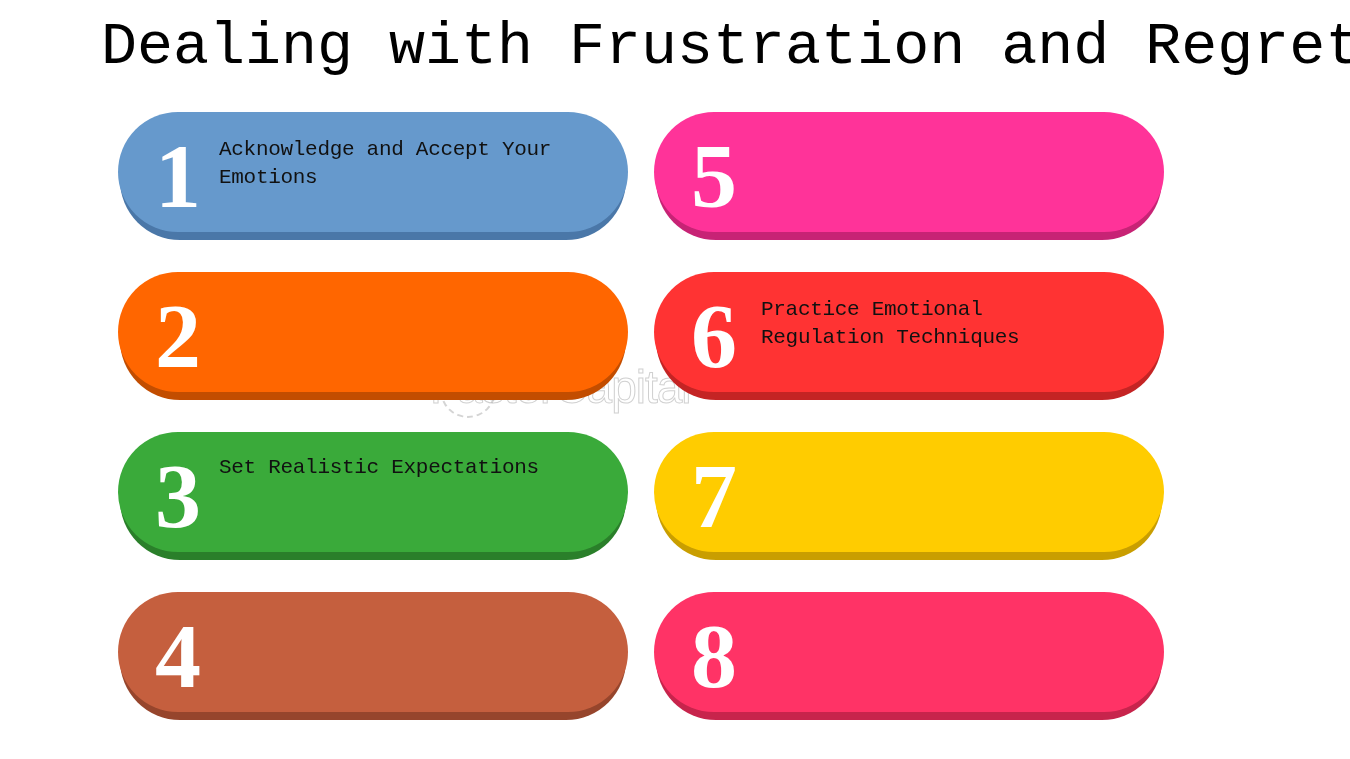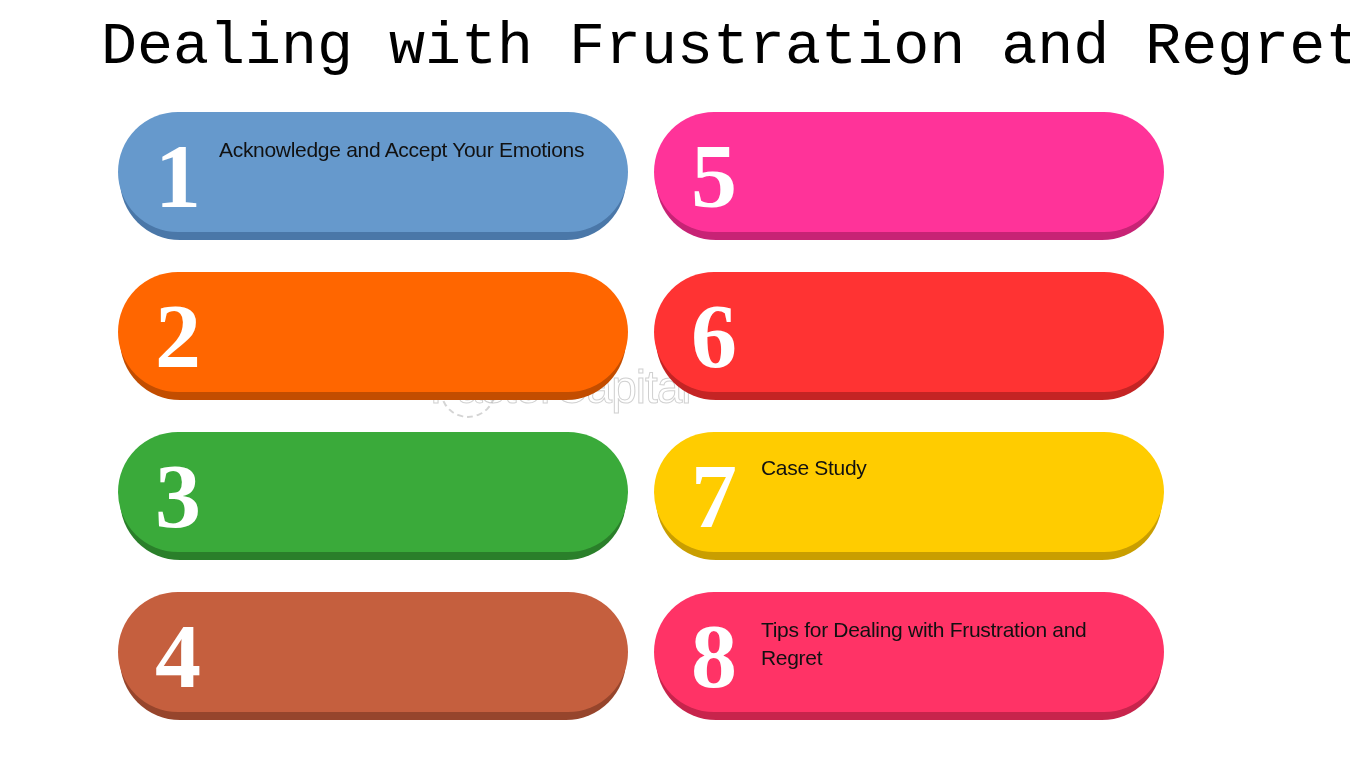--- a/index.html
+++ b/index.html
@@ -2,21 +2,21 @@
 <html><head>
   <meta charset="utf-8">
   <style>
     html, body { margin:0; padding:0; background:#ffffff; }
     body { width:1350px; height:759px; position:relative; overflow:hidden; font-family:"Liberation Sans", sans-serif; }
     .title { position:absolute; left:101px; top:12px; font-size:60px; color:#000; font-family:Liberation Mono, monospace; letter-spacing:0px; line-height:70px; white-space:nowrap; }
     .pill { position:absolute; width:510px; height:120px; border-radius:60px; }
     .pill .shade { position:absolute; left:2px; right:2px; top:8px; height:120px; border-radius:60px; }
     .pill .face { position:absolute; left:0; top:0; right:0; height:120px; border-radius:60px; }
     .num { position:absolute; left:30px; top:14px; width:60px; text-align:center; font-family:"Liberation Serif", serif; font-weight:bold; font-size:92px; color:#fff; line-height:100px; }
-    .label { position:absolute; left:101px; top:24px; width:370px; font-family:Liberation Sans, sans-serif; font-size:21px; line-height:28px; color:#111; letter-spacing:-0.3px; }
+    .label { position:absolute; left:101px; top:24px; width:370px; font-family:Liberation Mono, monospace; font-size:21px; line-height:28px; color:#111; letter-spacing:-0.3px; }
     .watermark { position:absolute; left:430px; top:360px; font-family:"Liberation Sans", sans-serif; font-size:46px; color:transparent; -webkit-text-stroke:1px rgba(170,170,170,0.55); letter-spacing:-1px; }
     .wm-gear { position:absolute; left:440px; top:362px; width:56px; height:56px; border-radius:50%; border:2px dashed rgba(170,170,170,0.5); box-sizing:border-box; }
   </style>
 </head>
 <body>
 
 <div class="title">Dealing with Frustration and Regret</div>
 
 <div class="wm-gear"></div>
 <div class="watermark">FasterCapital</div>
@@ -31,45 +31,45 @@
 <div class="pill" style="left:118px; top:272px;">
   <div class="shade" style="background: rgb(194, 77, 0);"></div>
   <div class="face" style="background: rgb(255, 102, 0);"></div>
   <div class="num">2</div>
 </div>
 
 <div class="pill" style="left:118px; top:432px;">
   <div class="shade" style="background: rgb(42, 127, 42);"></div>
   <div class="face" style="background: rgb(58, 170, 58);"></div>
   <div class="num">3</div>
+  <div class="label" style="top:22px;">Set Realistic Expectations</div>
 </div>
 
 <div class="pill" style="left:118px; top:592px;">
   <div class="shade" style="background: rgb(150, 69, 44);"></div>
   <div class="face" style="background: rgb(197, 95, 62);"></div>
   <div class="num">4</div>
 </div>
 
 <div class="pill" style="left:654px; top:112px;">
   <div class="shade" style="background: rgb(199, 35, 117);"></div>
   <div class="face" style="background: rgb(255, 51, 153);"></div>
   <div class="num">5</div>
 </div>
 
 <div class="pill" style="left:654px; top:272px;">
   <div class="shade" style="background: rgb(196, 36, 36);"></div>
   <div class="face" style="background: rgb(255, 51, 51);"></div>
   <div class="num">6</div>
+  <div class="label" style="left:107px; width:340px;">Practice Emotional Regulation Techniques</div>
 </div>
 
 <div class="pill" style="left:654px; top:432px;">
   <div class="shade" style="background: rgb(201, 158, 0);"></div>
   <div class="face" style="background: rgb(255, 204, 0);"></div>
   <div class="num">7</div>
-  <div class="label" style="left:107px; top:22px;">Case Study</div>
 </div>
 
 <div class="pill" style="left:654px; top:592px;">
   <div class="shade" style="background: rgb(199, 36, 76);"></div>
   <div class="face" style="background: rgb(255, 51, 102);"></div>
   <div class="num">8</div>
-  <div class="label" style="left:107px; width:370px;">Tips for Dealing with Frustration and Regret</div>
 </div>
 
 </body></html>

